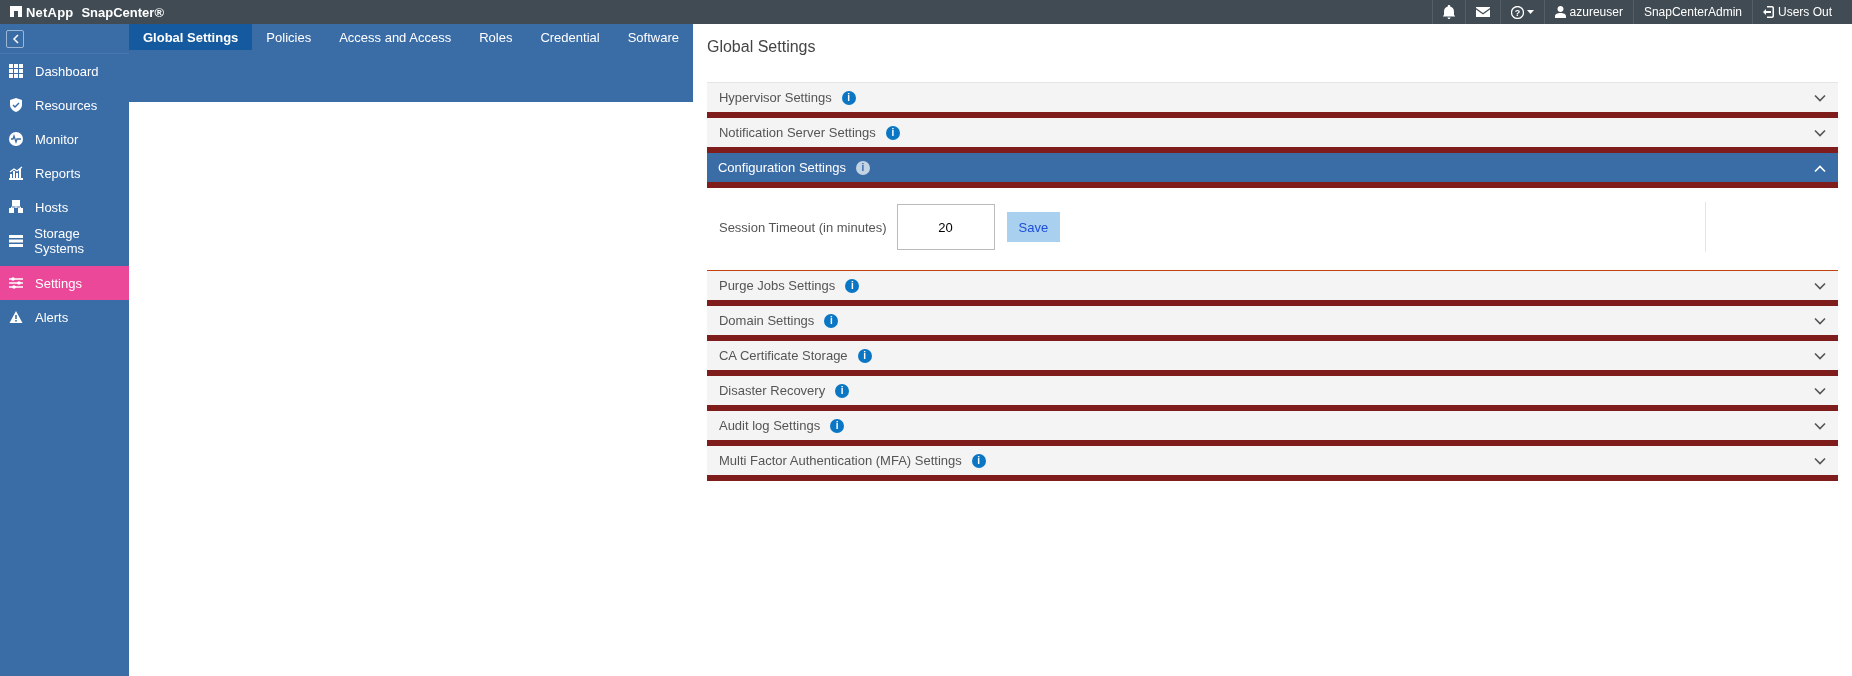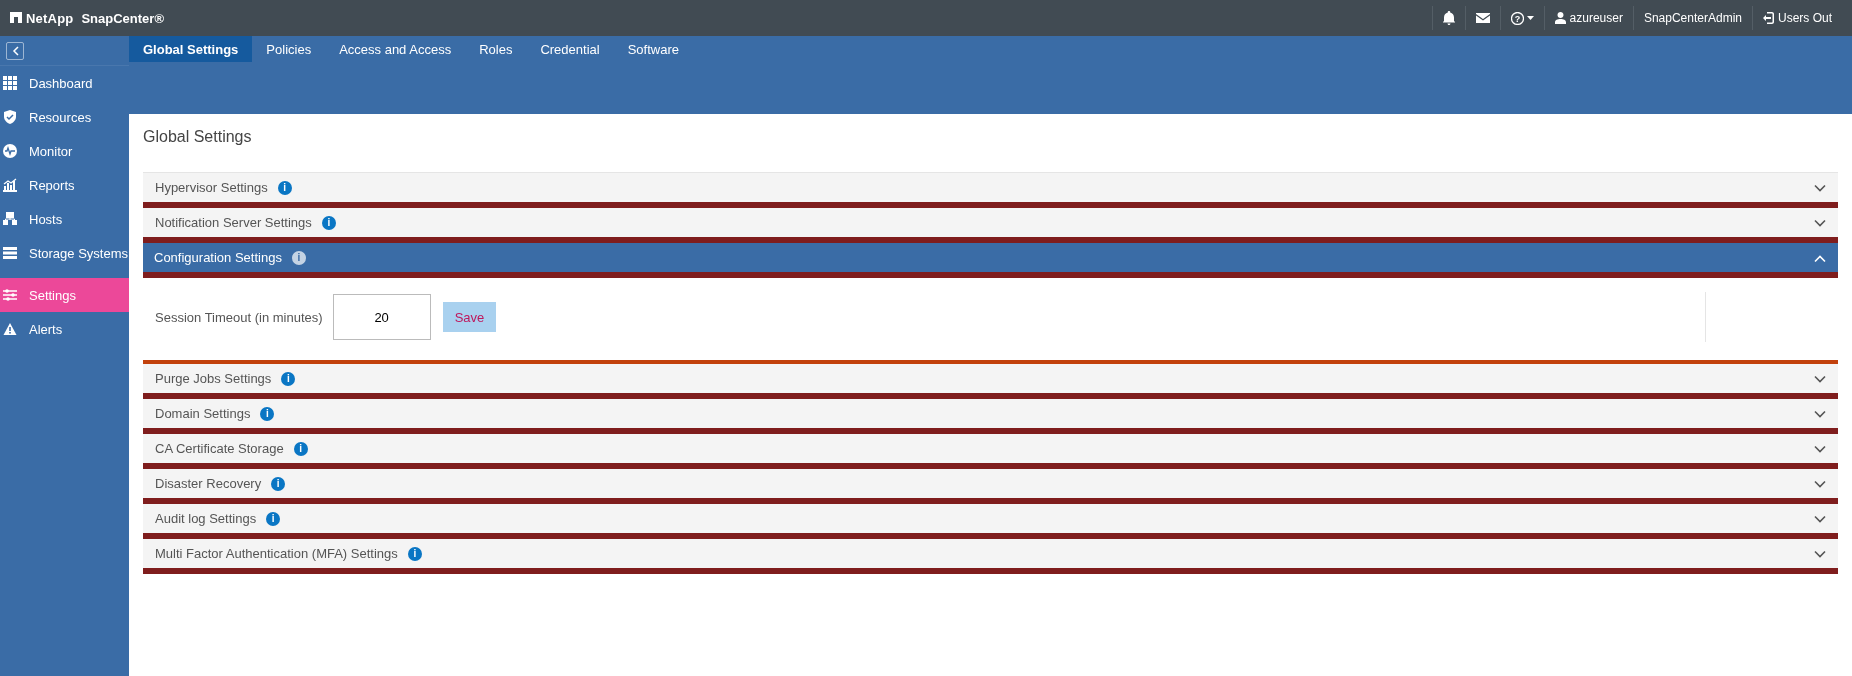--- a/index.html
+++ b/index.html
@@ -1,19 +1,19 @@
 <!DOCTYPE html>
 <html><head>
 <meta charset="utf-8">
 <style>
 * { margin: 0; padding: 0; box-sizing: border-box; font-family: -apple-system, BlinkMacSystemFont, "Segoe UI", Arial, sans-serif; }
 html, body { width: 100%; height: 100%; background: #fff; }
 
 .topbar {
-  height: 36px;
+  height: 24px;
   background: #414b53;
   color: #fff;
   display: flex;
   align-items: center;
   padding: 0 10px;
   font-size: 13px;
 }
 .brand-logo { font-weight: bold; font-size: 13px; letter-spacing: 0.2px; display:flex; align-items:center;}
 .brand-logo .n-mark { display:inline-block; margin-right:4px; }
 .brand-product { margin-left: 8px; font-size: 13px; font-weight: 700; }
@@ -50,37 +50,37 @@
 .sidebar-collapse .chev-box {
   width: 18px; height: 18px;
   border: 1px solid rgba(255,255,255,0.5);
   border-radius: 2px;
   display:flex;align-items:center;justify-content:center;
 }
 .sidebar-item {
   height: 34px;
   display: flex;
   align-items: center;
-  padding-left: 1px;
+  padding-left: 7px;
   cursor: pointer;
 }
 .sidebar-item.active {
   background: #ec4899;
   margin-top: 8px;
 }
 .sidebar-icon {
   width: 18px;
   display: inline-flex;
   align-items: center;
   justify-content: center;
   margin-right: 10px;
 }
 .sidebar-icon svg { fill: #fff; }
 
-.main { flex: 1; display: flex; flex-direction: column; min-width: 0; }
+.main { flex: 1; display: flex; flex-direction: row; min-width: 0; }
 
 .tabbar {
   background: #3a6ca6;
   height: 78px;
   display: flex;
   align-items: flex-start;
   padding-left: 0;
 }
 .tab {
   height: 26px;
@@ -145,21 +145,21 @@
   position: absolute;
   right: 12px;
   top: 50%;
   transform: translateY(-50%);
 }
 .acc-chevron svg { stroke: #555; }
 .acc-header.expanded .acc-chevron svg { stroke: #fff; }
 
 .acc-body {
   padding: 14px 12px 18px 12px;
-  border-bottom: 4px solid #c2410c;
+  border-bottom: 1px solid #c2410c;
   display: flex;
   align-items: center;
   font-size: 13px;
   color: #555;
 }
 .acc-body-wrap {
   display:flex; align-items:center;
   width: 100%;
 }
 .timeout-input {
@@ -168,21 +168,21 @@
   border: 1px solid #bbb;
   text-align: center;
   font-size: 13px;
   margin-left: 10px;
   margin-right: 12px;
 }
 .save-btn {
   height: 30px;
   padding: 0 12px;
   background: #a9d1ef;
-  color: #be185d;
+  color: #1d4ed8;
   border: none;
   font-size: 13px;
   cursor: pointer;
 }
 .body-divider {
   border-right: 1px solid #e5e5e5;
   height: 50px;
   margin-left: auto;
   margin-right: 120px;
 }

